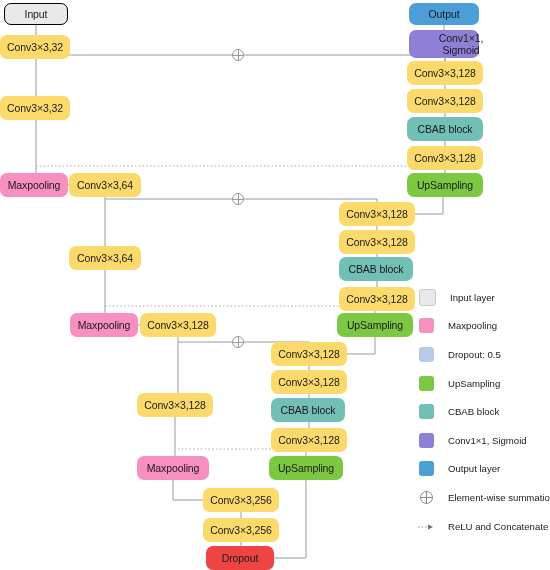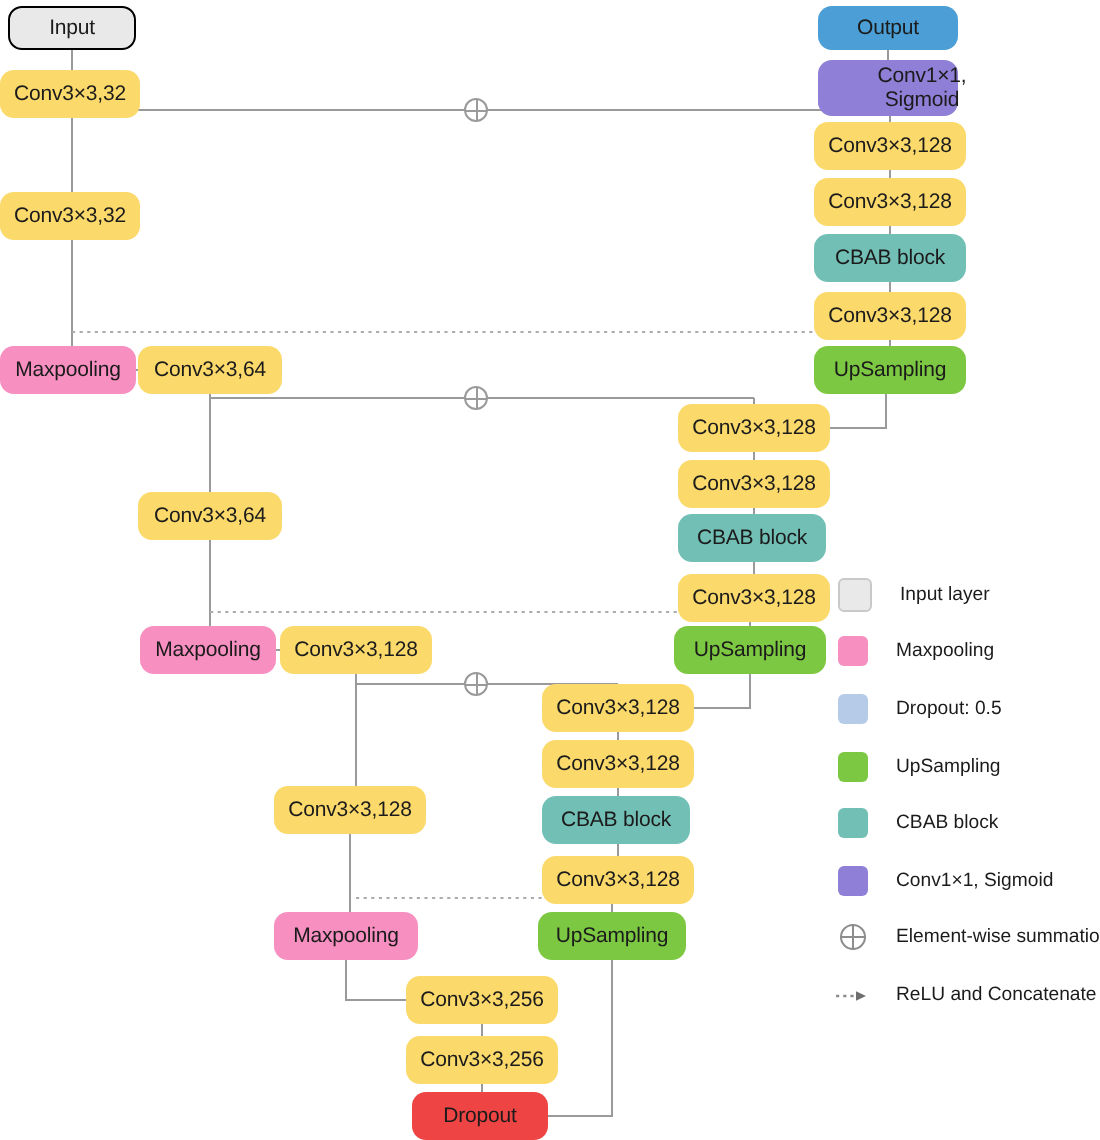--- a/index.html
+++ b/index.html
@@ -176,20 +176,24 @@
       </div>
       <div class="lg-row">
         <span class="sw n-cbam" style="background: rgb(114, 191, 182);"></span>
         <span class="lg-label">CBAB block</span>
       </div>
       <div class="lg-row">
         <span class="sw n-sig" style="background: rgb(143, 127, 214);"></span>
         <span class="lg-label">Conv1×1, Sigmoid</span>
       </div>
       <div class="lg-row">
+        <span class="sw n-output" style="background: rgb(75, 159, 214);"></span>
+        <span class="lg-label">Output layer</span>
+      </div>
+      <div class="lg-row">
         <span class="sym">
           <span style="position:absolute;left:1px;top:1px;width:13px;height:13px;border:1px solid #8d8d8d;border-radius:50%;box-sizing:border-box;"></span>
           <span style="position:absolute;left:7px;top:1px;width:1px;height:13px;background:#8d8d8d;"></span>
           <span style="position:absolute;left:1px;top:7px;width:13px;height:1px;background:#8d8d8d;"></span>
         </span>
         <span class="lg-label">Element-wise summation</span>
       </div>
       <div class="lg-row">
         <span class="sym">
           <svg width="17" height="15" style="position:absolute;left:-1px;top:0;">

